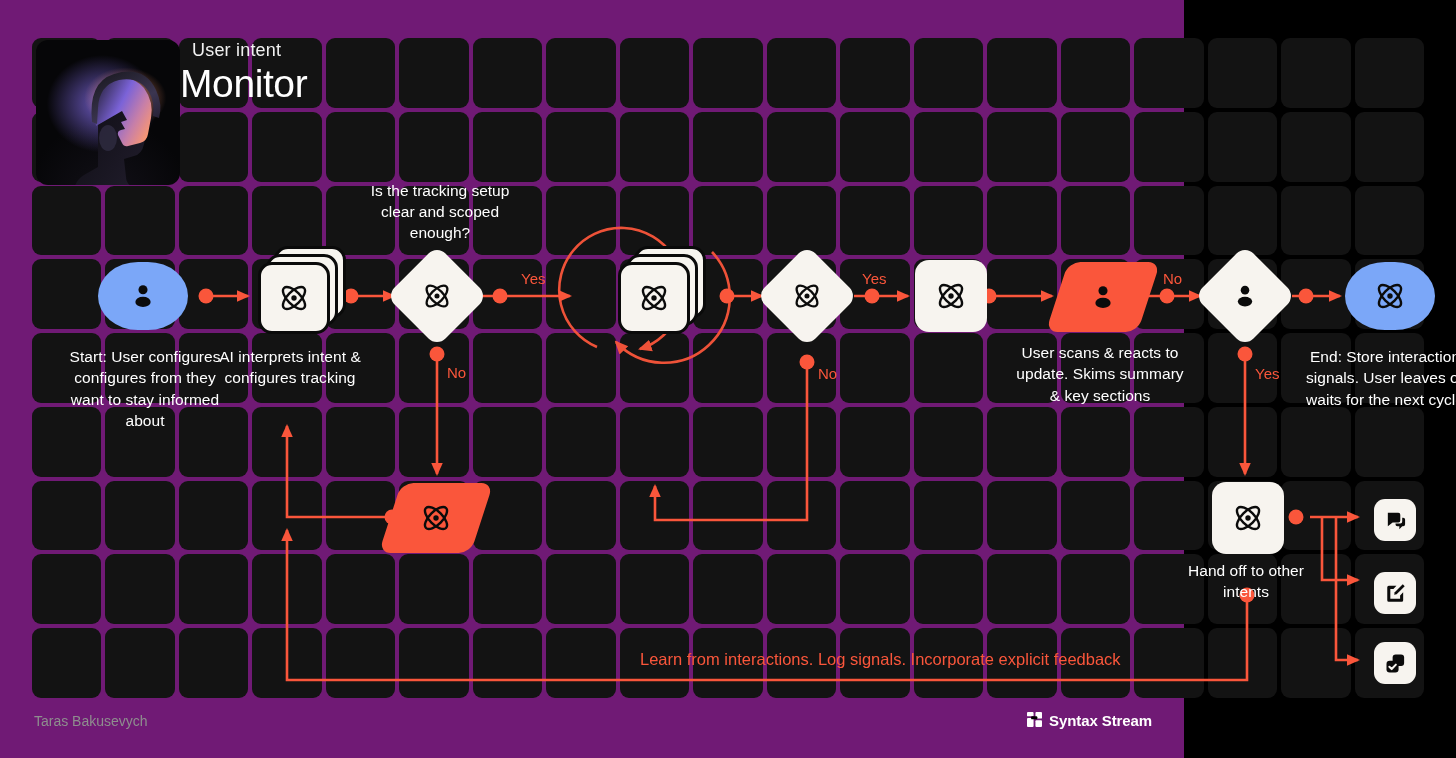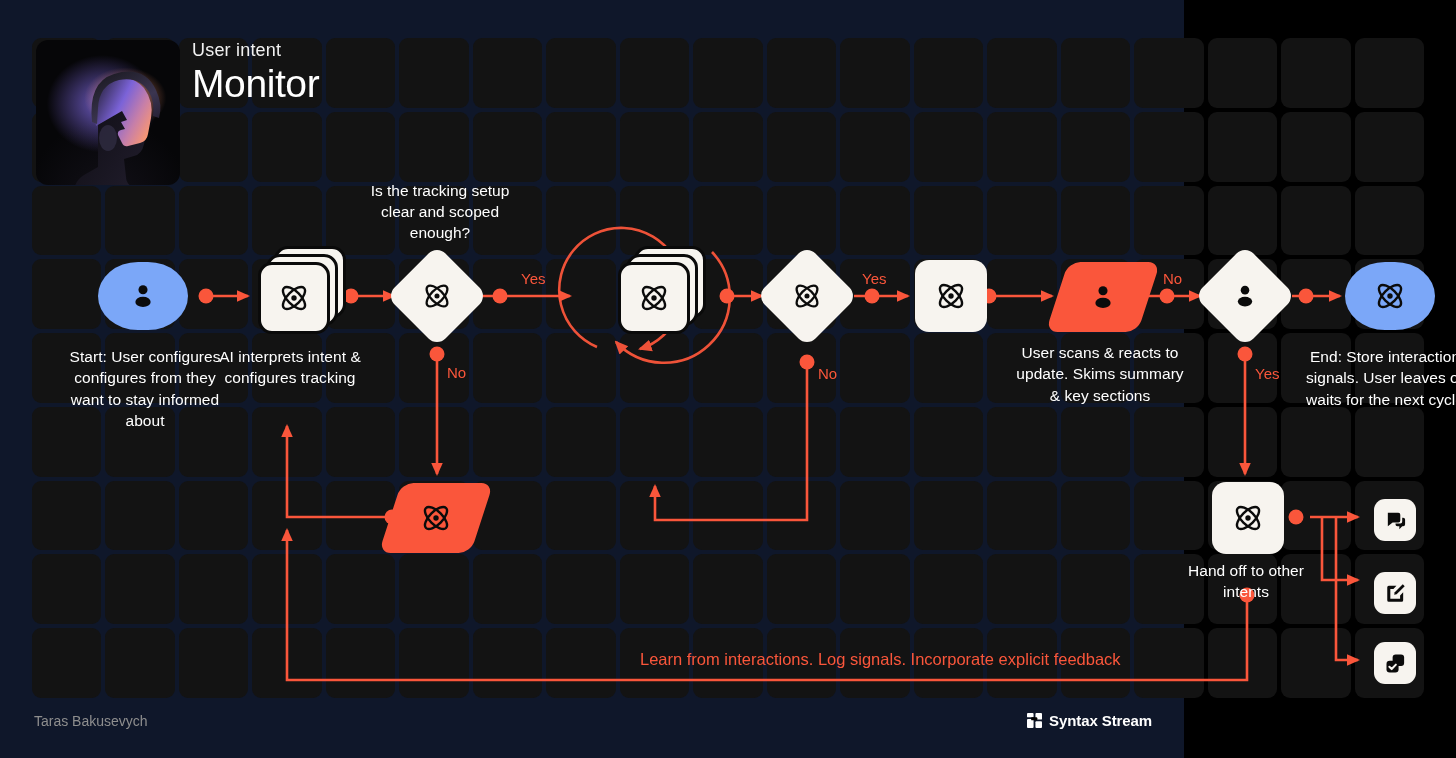--- a/index.html
+++ b/index.html
@@ -2,21 +2,21 @@
 <html><head>
 <meta charset="utf-8">
 <style>
   * { box-sizing: border-box; margin: 0; padding: 0; }
   html, body {
     width: 1456px; height: 758px;
     background: #000000;
     font-family: "Liberation Sans", sans-serif;
     overflow: hidden;
   }
-  #stage { position: relative; width: 1184px; height: 758px; background:#0f172a; }
+  #stage { position: relative; width: 1184px; height: 758px; background:#701a75; }
 
   
   #grid {
     position: absolute; left: 32px; top: 38px;
     width: 1392px; height: 660px;
     display: grid;
     grid-template-columns: repeat(19, 1fr);
     grid-template-rows: repeat(9, 1fr);
     gap: 4px;
   }
@@ -33,32 +33,32 @@
       #08070b;
     overflow: hidden;
   }
   #portrait svg { position:absolute; inset:0; width:100%; height:100%; }
 
   .hd-kicker {
     position:absolute; left:192px; top:40px;
     font-size:18px; color:#f1f1f1; letter-spacing:.2px;
   }
   .hd-title {
-    position:absolute; left:192px; top:62px;
+    position:absolute; left:180px; top:62px;
     font-size:39px; color:#ffffff; letter-spacing:-.4px; font-weight:400;text-align:right;
   }
 
   
   .ft-author {
     position:absolute; left:34px; top:713px;
     font-size:14px; color:#8e8e8e;
   }
   .ft-brand {
     position:absolute; right:32px; top:712px;
-    display:flex; align-items:center; gap:7px;
+    display:flex; gap:7px;
     font-size:15px; color:#ffffff; font-weight:700; letter-spacing:-.1px;
   }
   .ft-brand .mk { width:15px; height:15px; display:block; }
 
   
   #wires { position:absolute; inset:0; width:1456px; height:758px; pointer-events:none; }
 
   
   .node { position:absolute; display:flex; align-items:center; justify-content:center; }
   .n-circle   { width:90px; height:68px; border-radius:40px/34px; background:#7ba7f8; }

